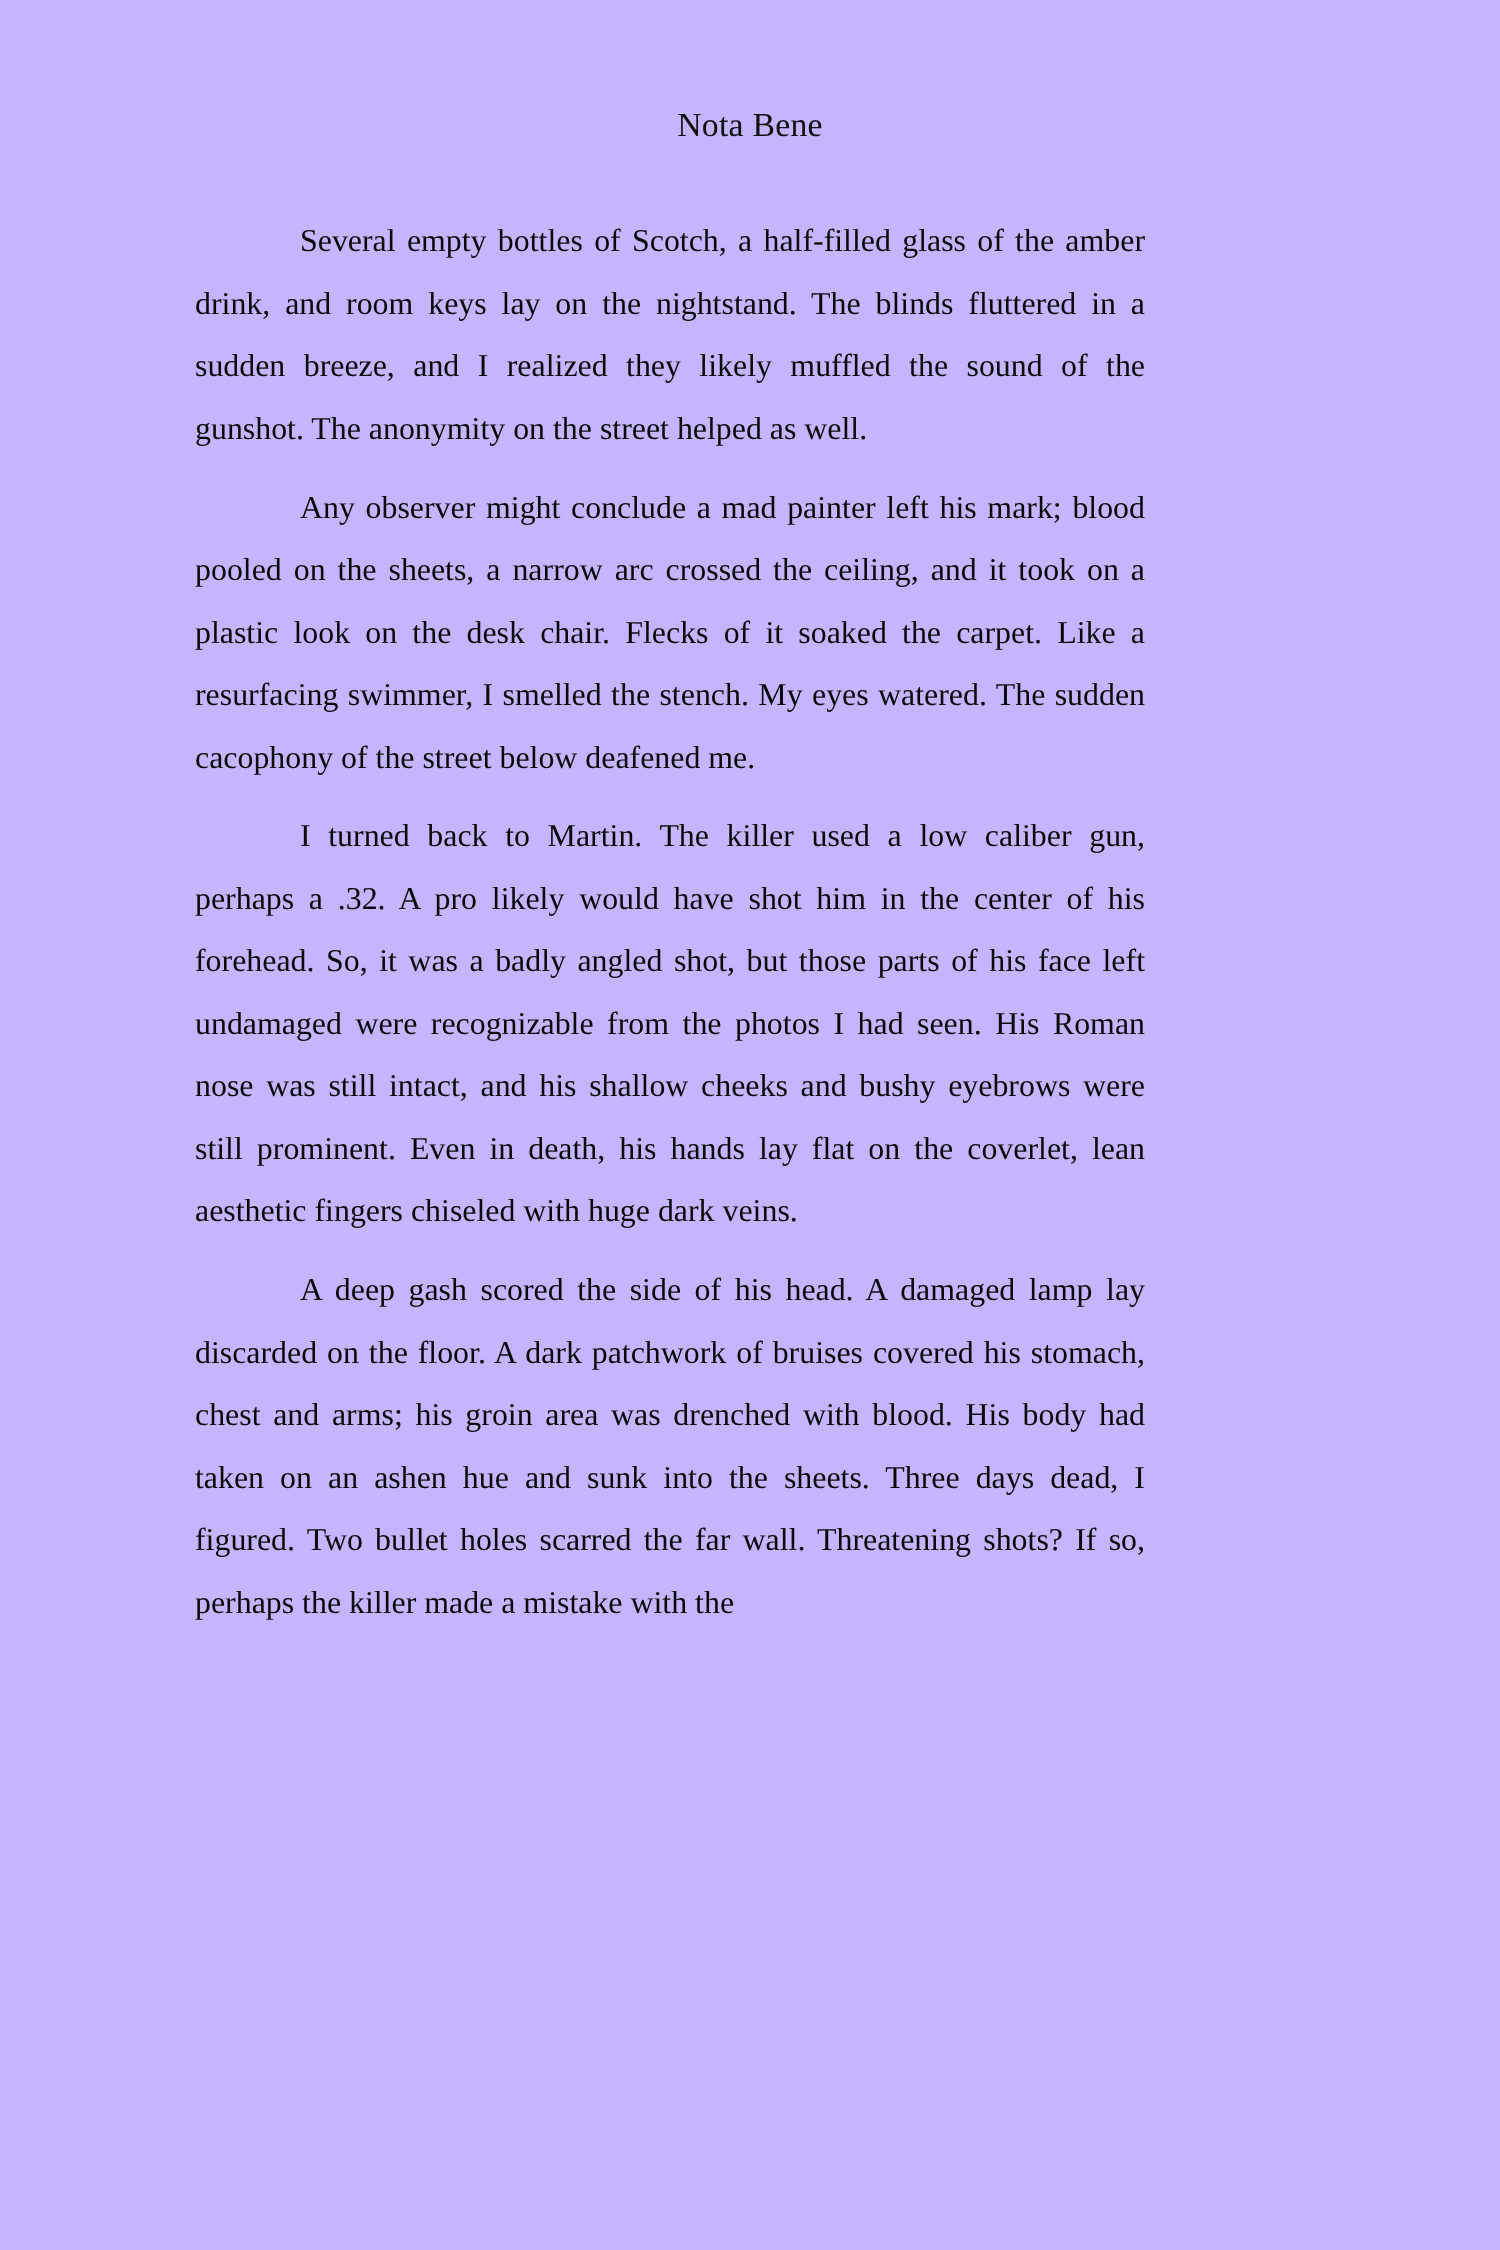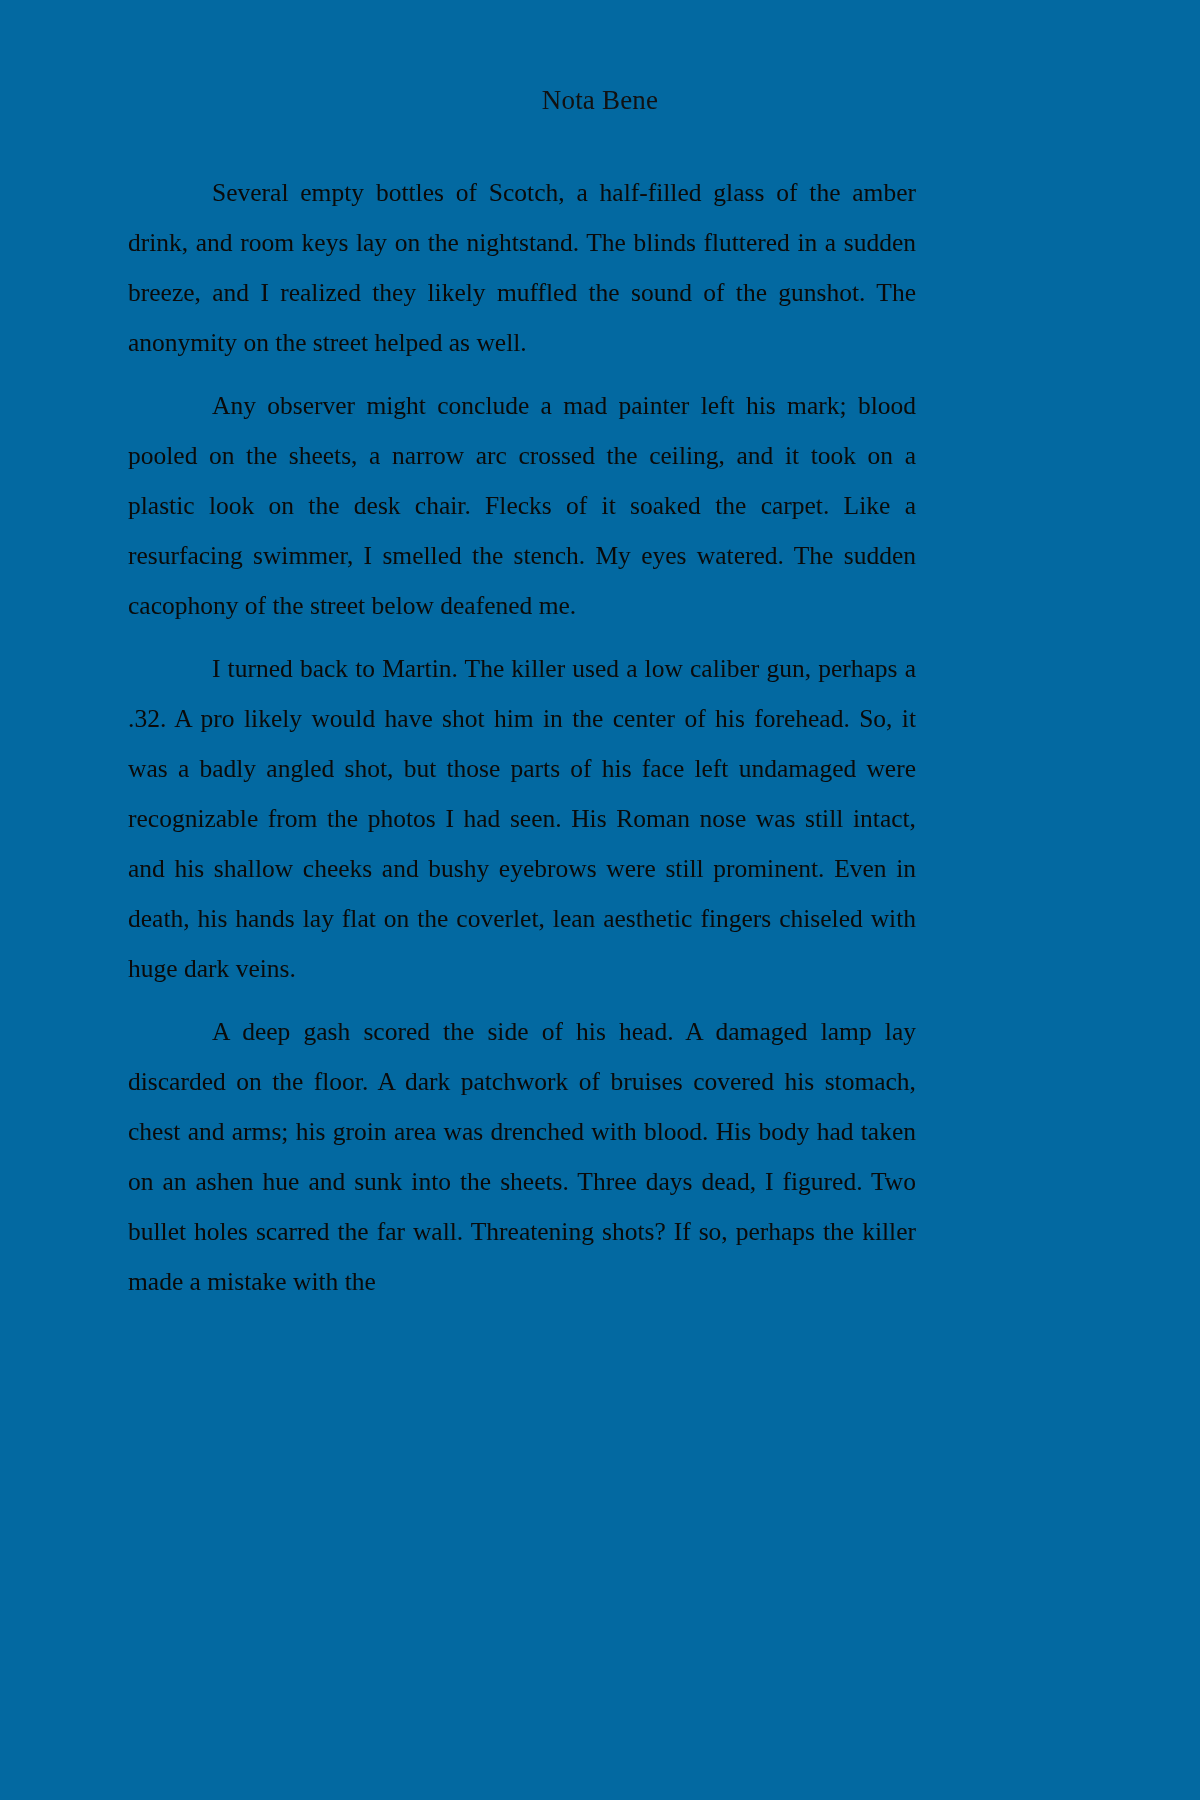--- a/index.html
+++ b/index.html
@@ -13,21 +13,21 @@
     height: 1800px;
     position: relative;
     font-family: "Liberation Serif", "DejaVu Serif", serif;
     color: #0a0a0a;
     overflow: hidden;
   }
 
   .page {
     position: absolute;
     inset: 0;
-    background: #0369a1;
+    background: #c4b5fd;
   }
 
   
   .running-header {
     position: absolute;
     top: 84px;
     left: 0;
     width: 1200px;
     text-align: center;
     font-size: 27px;
@@ -50,20 +50,21 @@
     line-height: 50px;
     text-align: justify;
     text-justify: inter-word;
     color: #0a0a0a;
     hyphens: none;
     -webkit-hyphens: none;
   }
 
   .para.indent {
     text-indent: 84px;
+    margin-left: 28px;
   }
 
   .para.no-indent {
     text-indent: 0;
   }
 
   
   .para.last {
     margin-bottom: 0;
   }

